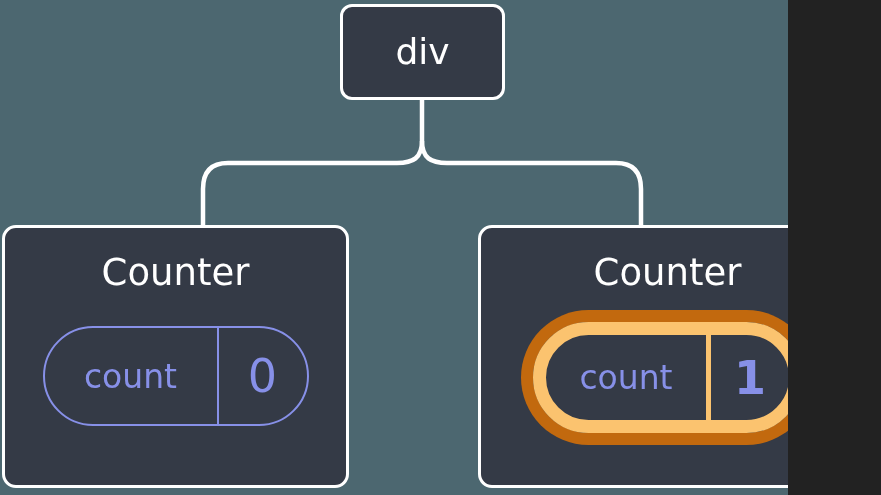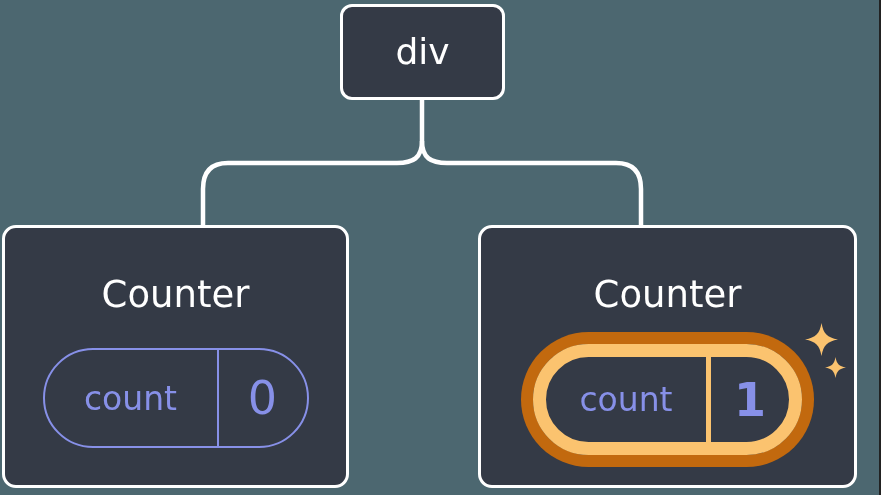--- a/index.html
+++ b/index.html
@@ -2,21 +2,21 @@
 <html style="--canvas-bg: #4c6770; --node-bg: #343a46; --node-border: #ffffff; --connector: #ffffff; --accent-purple: #8790e8; --highlight-orange-light: #fbc36f; --highlight-orange-dark: #c2690e; --title-text: #ffffff;"><head>
 <meta charset="utf-8">
 <style>
   html, body { margin: 0; padding: 0; }
   body {
     font-family: "DejaVu Sans", "Liberation Sans", sans-serif;
     background: #222;
   }
   .canvas {
     position: relative;
-    width: 879px;
+    width: 788px;
     height: 495px;
     background: var(--canvas-bg, #4c6770);
     overflow: hidden;
   }
   .connectors {
     position: absolute;
     left: 0; top: 0;
     width: 881px; height: 495px;
     pointer-events: none;
   }
@@ -47,21 +47,21 @@
     background: var(--node-bg, #343a46);
     border: 3px solid var(--node-border, #ffffff);
     border-radius: 14px;
     display: flex;
     flex-direction: column;
     align-items: center;
   }
   .counter-card.left  { left: 2px;   width: 347px; }
   .counter-card.right { left: 478px; width: 379px; }
   .card-title {
-    margin-top: 44px;
+    margin-top: 22px;
     color: var(--title-text, #ffffff);
     font-size: 37px;
     font-weight: 500;
     line-height: 46px;
   }
   
   .pill {
     box-sizing: border-box;
     margin-top: 30px;
     width: 266px;

